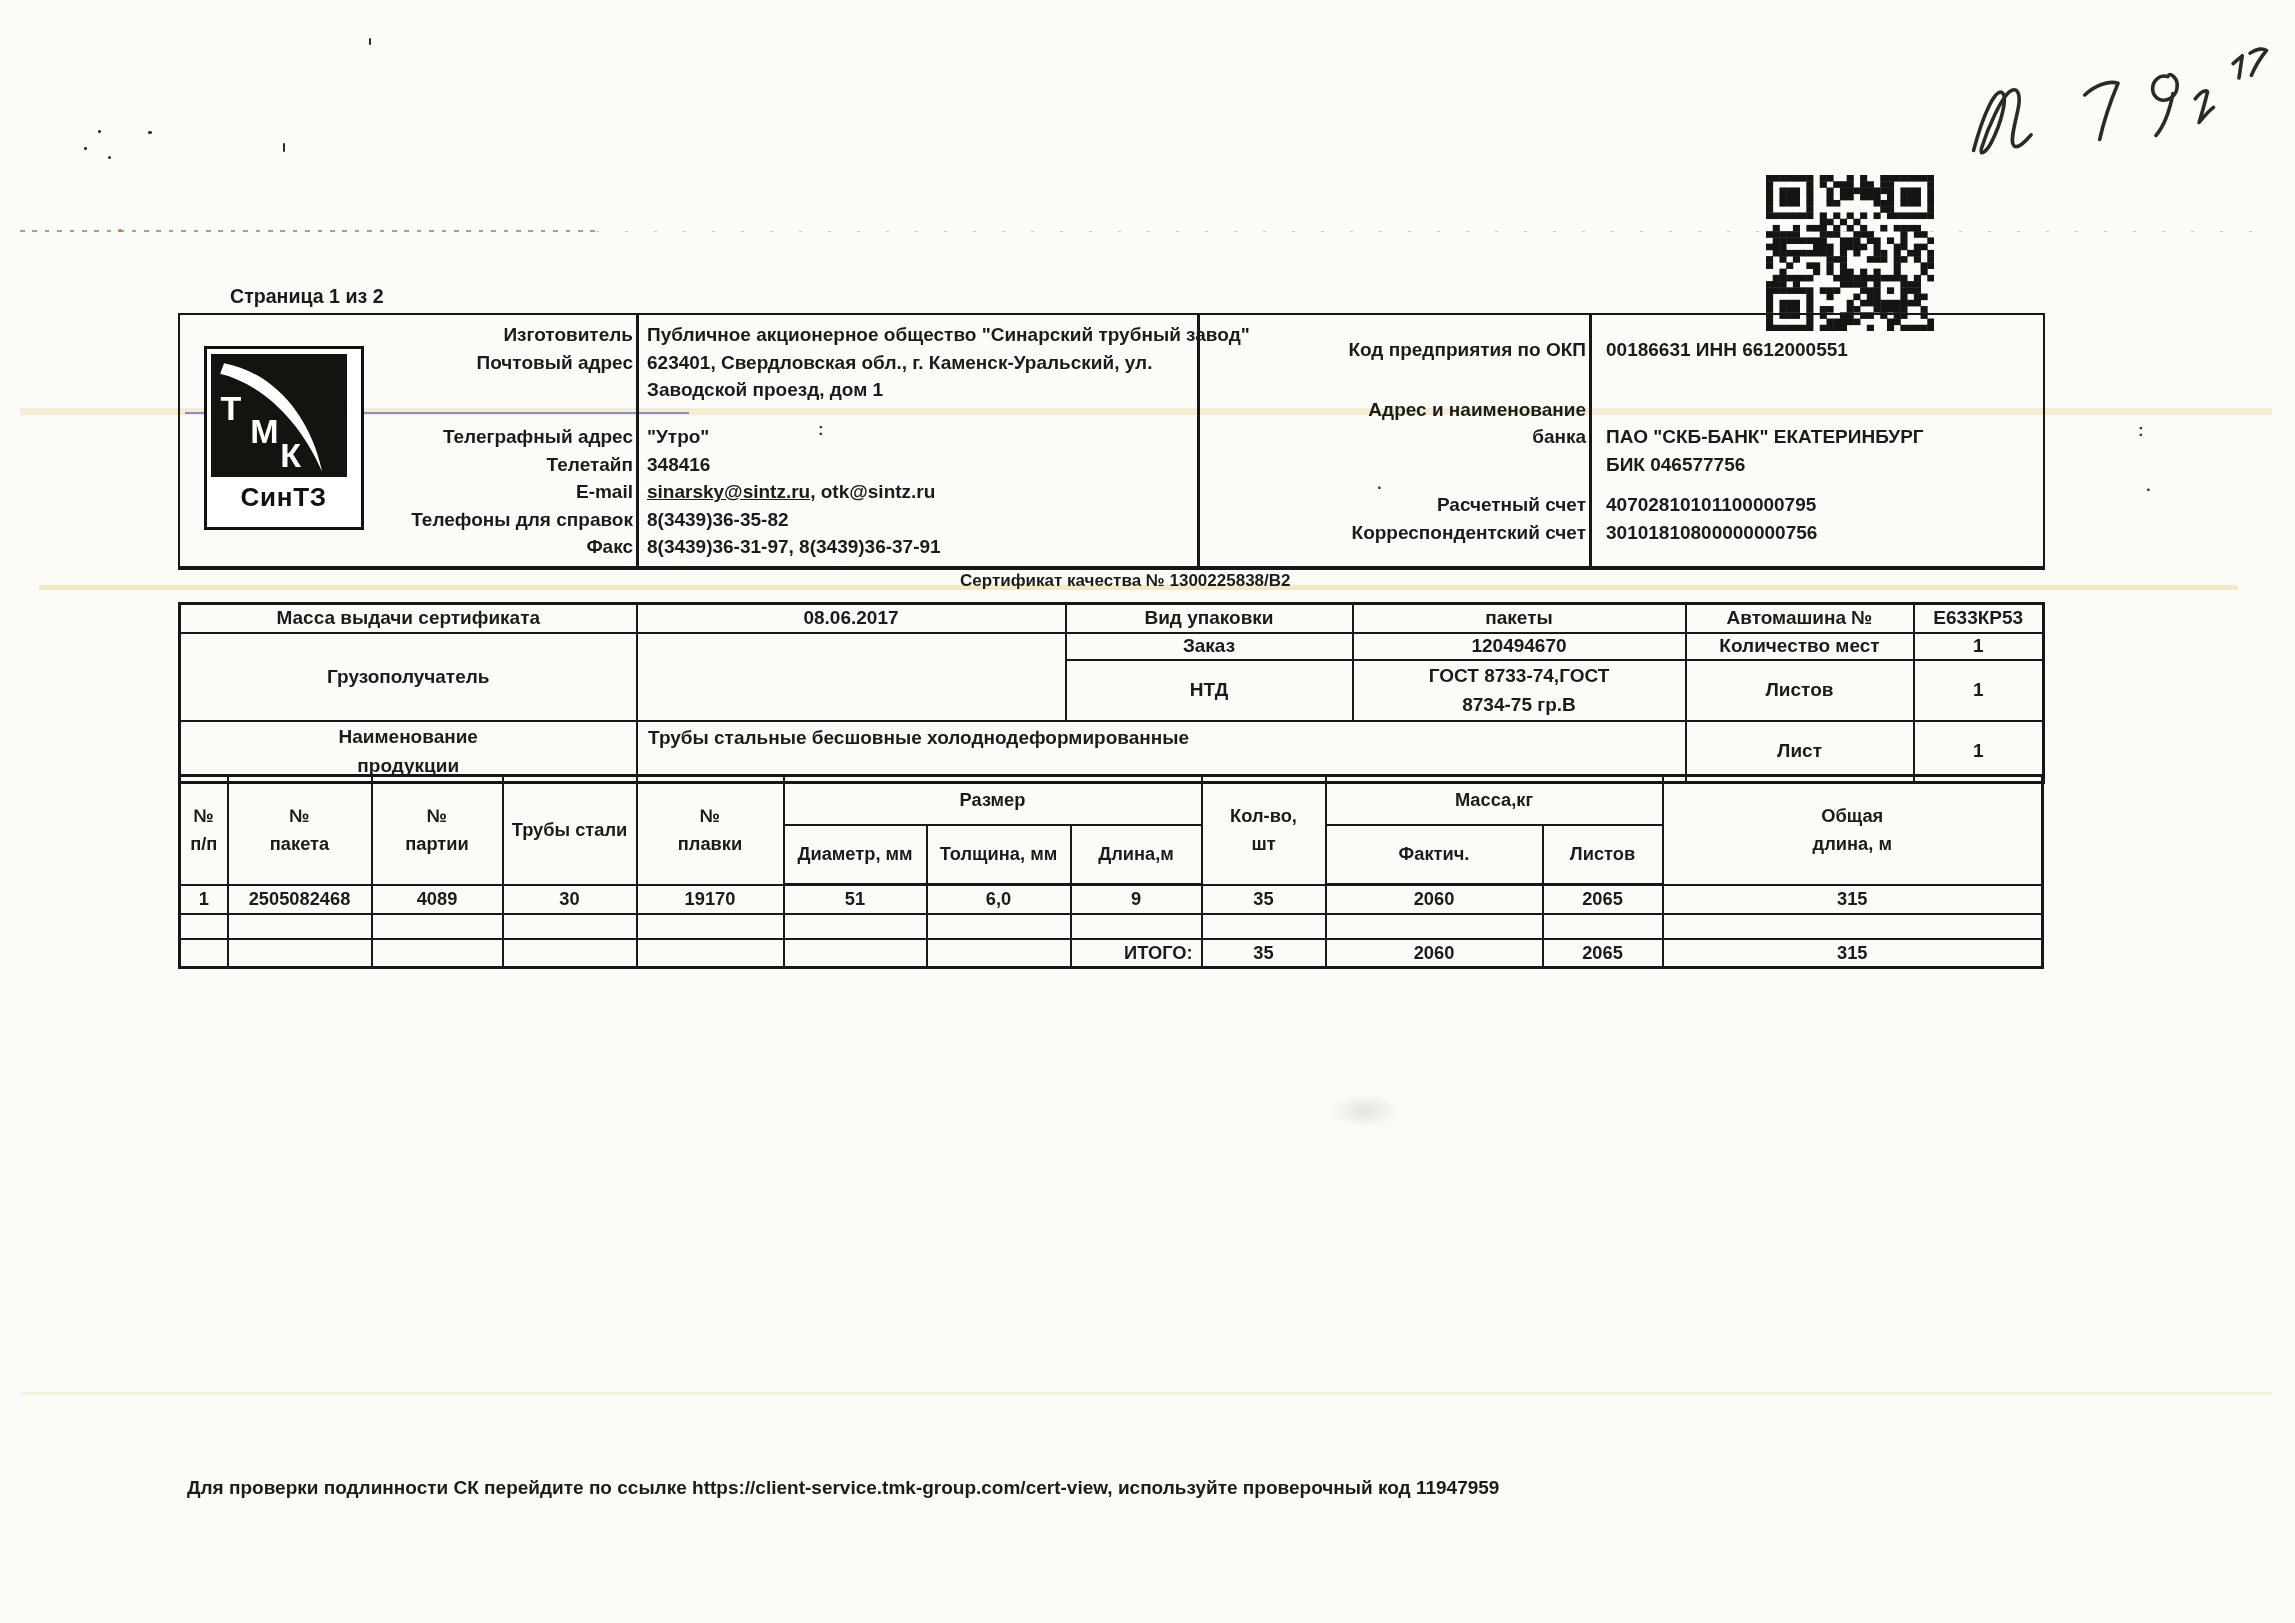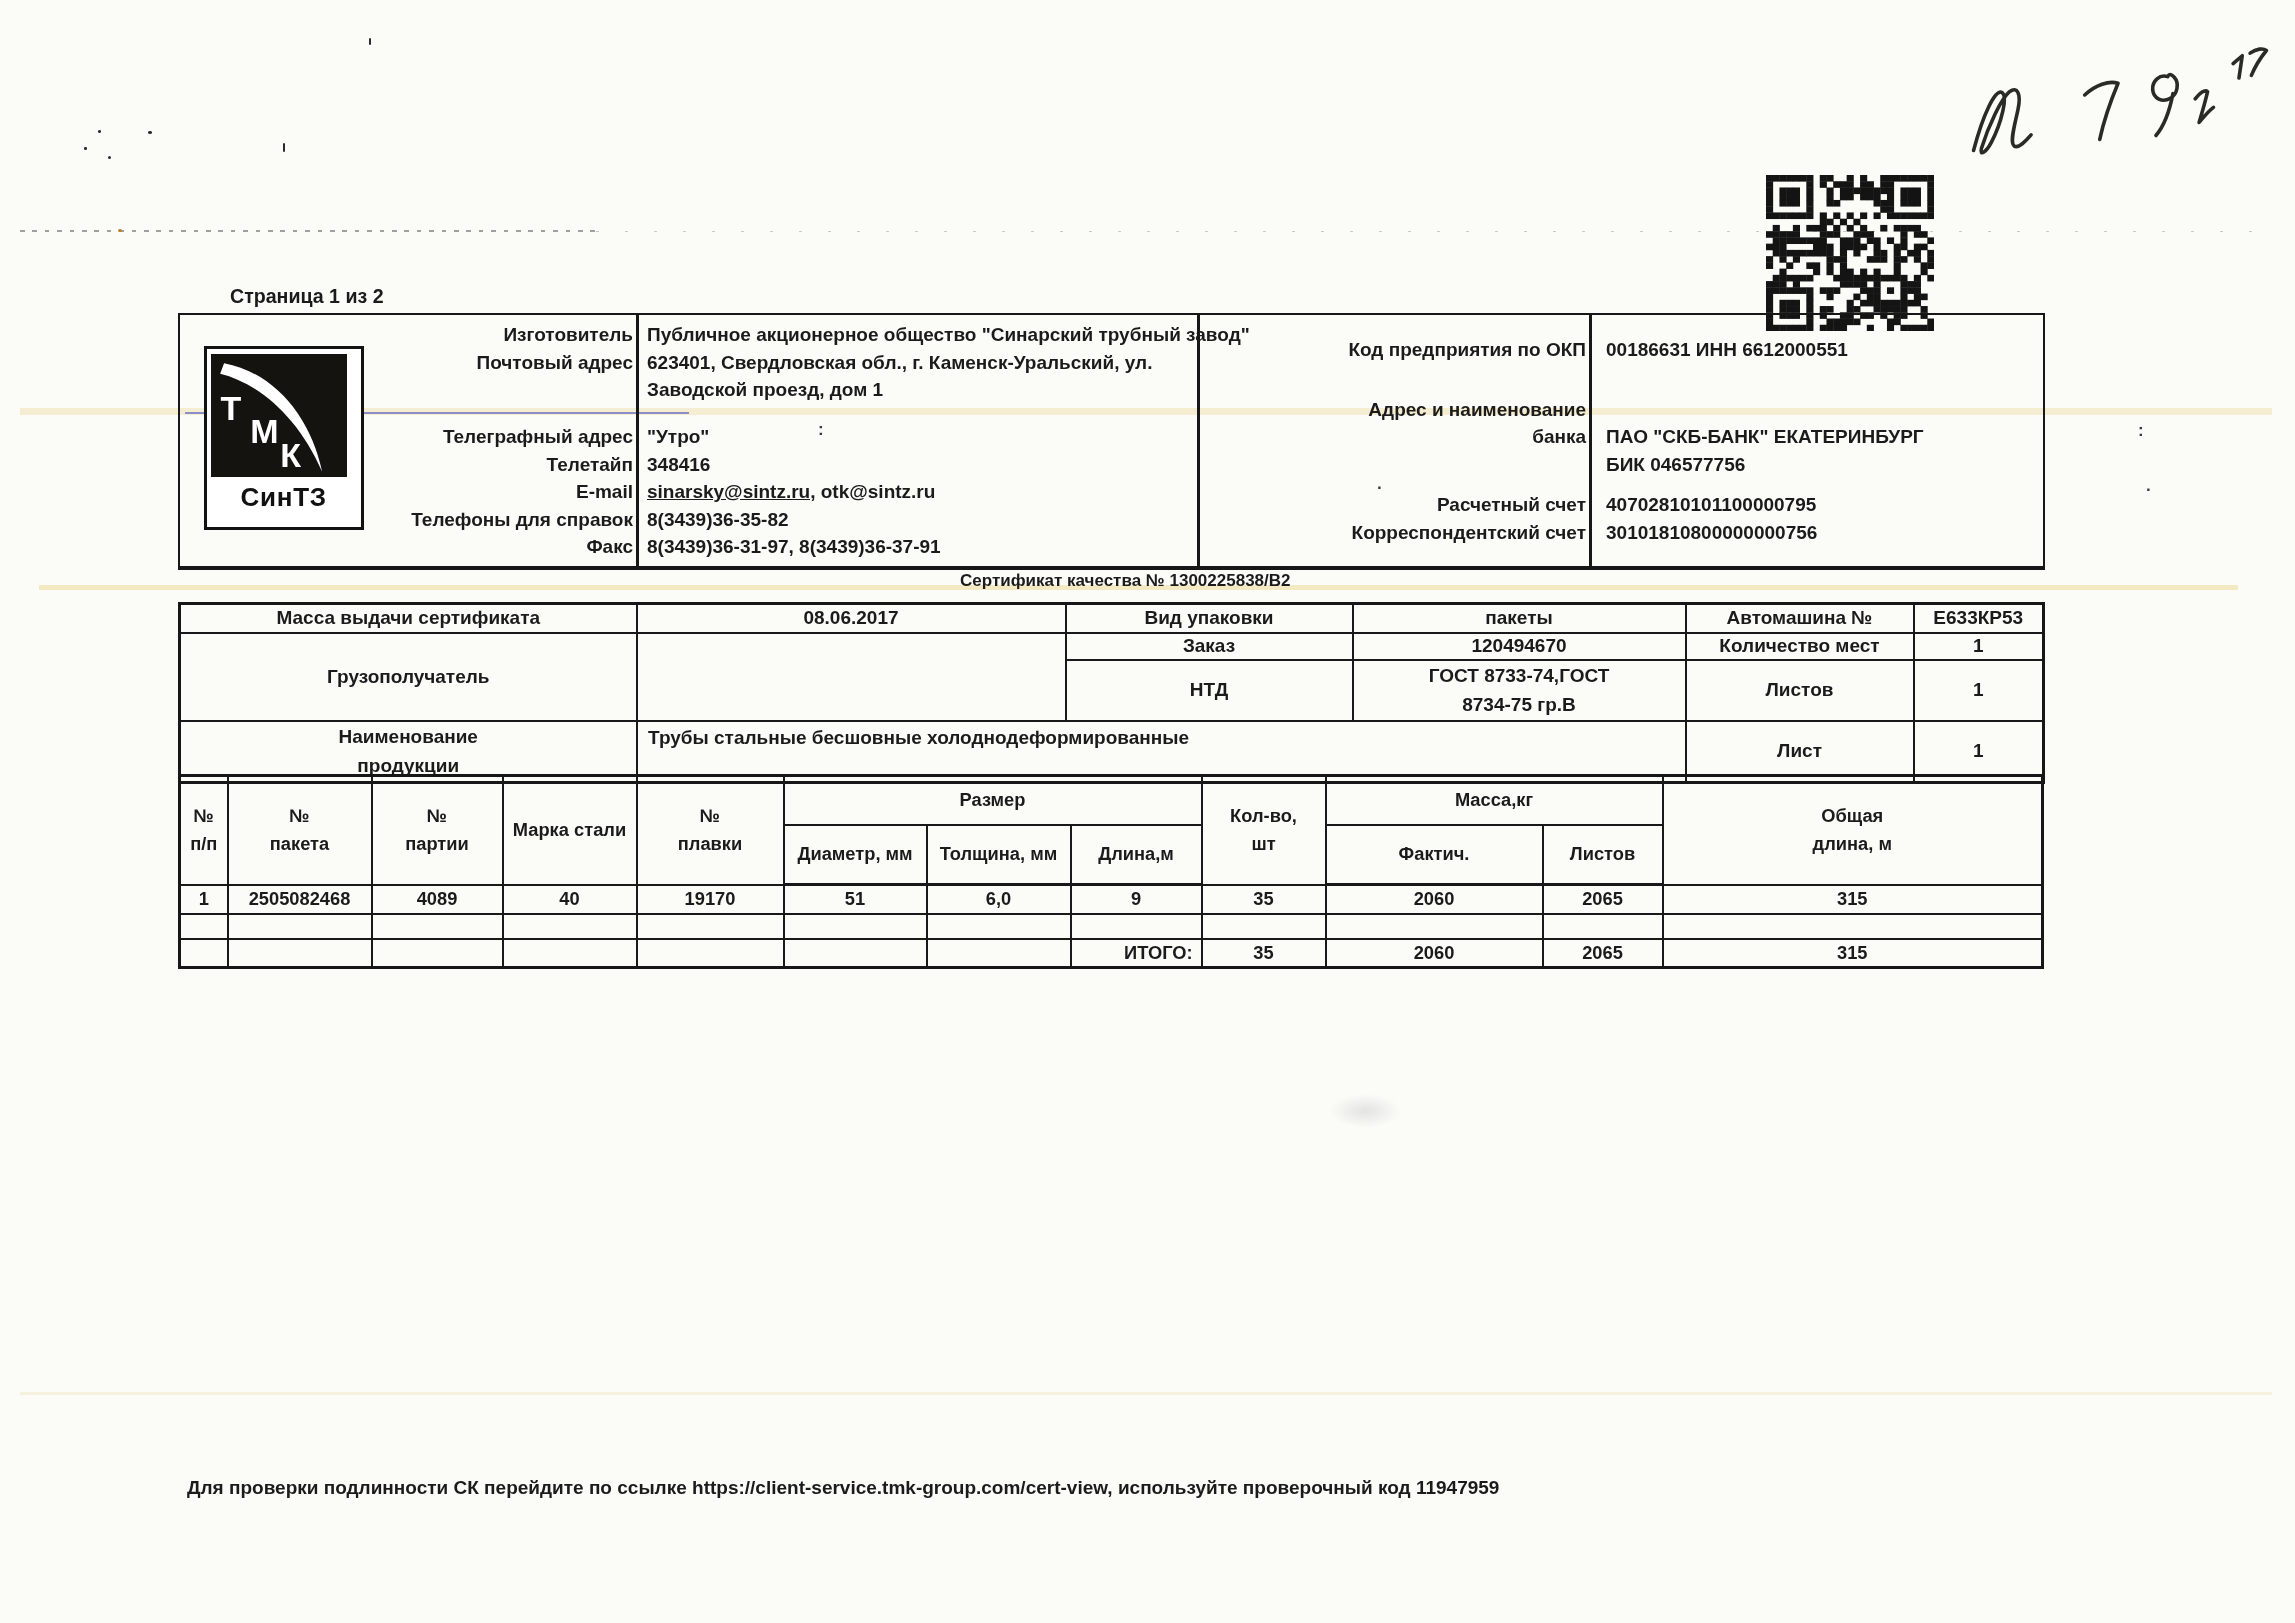--- a/index.html
+++ b/index.html
@@ -556,42 +556,42 @@
       <col style="width:380px">
   </colgroup>
   <tbody>
       <tr style="height:49px">
     <td rowspan="2" class="pre">№
 п/п</td>
     <td rowspan="2" class="pre">№
 пакета</td>
     <td rowspan="2" class="pre">№
 партии</td>
-    <td rowspan="2">Марка стали</td>
+    <td rowspan="2">Трубы стали</td>
     <td rowspan="2" class="pre">№
 плавки</td>
     <td colspan="3">Размер</td>
     <td rowspan="2" class="pre">Кол-во,
 шт</td>
     <td colspan="2">Масса,кг</td>
     <td rowspan="2" class="pre">Общая
 длина, м</td>
   </tr>
   <tr class="hdr2" style="height:60px">
     <td>Диаметр, мм</td>
     <td>Толщина, мм</td>
     <td>Длина,м</td>
     <td>Фактич.</td>
     <td>Листов</td>
   </tr>
   <tr style="height:29px">
     <td>1</td>
     <td>2505082468</td>
     <td>4089</td>
-    <td>40</td>
+    <td>30</td>
     <td>19170</td>
     <td>51</td>
     <td>6,0</td>
     <td>9</td>
     <td>35</td>
     <td>2060</td>
     <td>2065</td>
     <td>315</td>
   </tr>
   <tr class="erow" style="height:25px">

